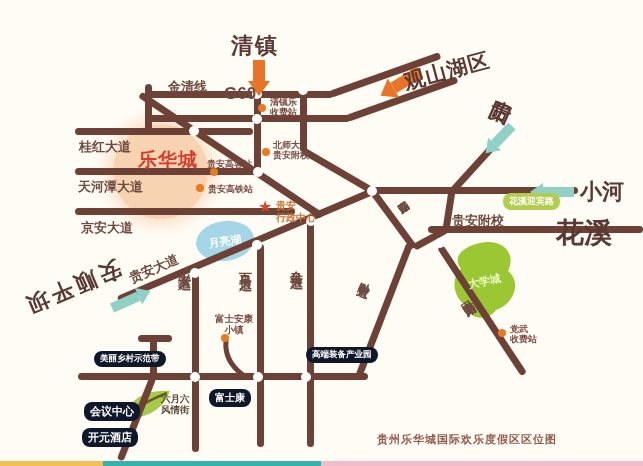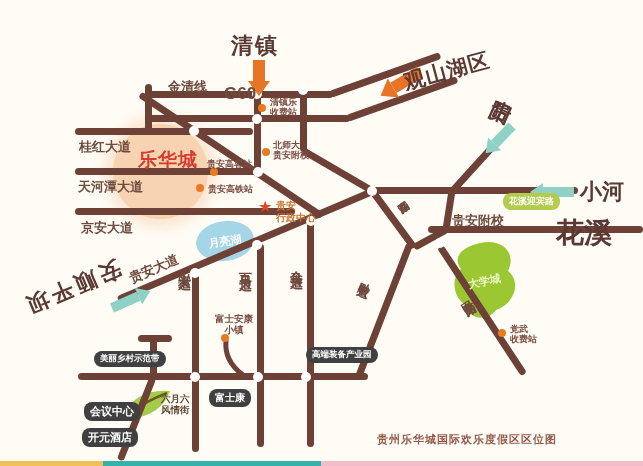--- a/index.html
+++ b/index.html
@@ -6,21 +6,21 @@
   body{font-family:"Liberation Sans","DejaVu Sans",sans-serif;background:#fffdf8;}
   #stage{position:relative;width:643px;height:466px;background:#fffcf6;overflow:hidden;}
   .road{position:absolute;height:7px;background:#6e4137;border-radius:3.5px;transform-origin:0 50%;z-index:2;}
   .roadv{position:absolute;width:7px;background:#6e4137;border-radius:3.5px;z-index:2;}
   .dot{position:absolute;width:10px;height:10px;background:#fff;border-radius:50%;z-index:3;}
   .stdot{position:absolute;width:8px;height:8px;background:#e87a22;border-radius:50%;z-index:4;}
   .lbl{position:absolute;color:#6e4a3f;font-weight:bold;z-index:5;white-space:nowrap;}
   .dest{color:#5a3833;font-weight:bold;}
   .ml{white-space:pre-line;line-height:1.15;}
   .vert{writing-mode:vertical-rl;}
-  .badge{position:absolute;background:#404040;color:#fff;font-weight:bold;border-radius:8px;padding:2px 6px;font-size:10px;z-index:5;white-space:nowrap;}
+  .badge{position:absolute;background:#0f172a;color:#fff;font-weight:bold;border-radius:8px;padding:2px 6px;font-size:10px;z-index:5;white-space:nowrap;}
   .arrow{position:absolute;transform-origin:0 50%;z-index:4;height:0;}
   .arrow .shaft{position:absolute;top:-6px;left:0;height:12px;background:#e87427;}
   .arrow .head{position:absolute;top:-11px;width:0;height:0;border-top:11px solid transparent;border-bottom:11px solid transparent;border-left:15px solid #e87427;}
   .arrow.teal .shaft{background:#8fd2c5;top:-5px;height:10px;}
   .arrow.teal .head{border-top:9px solid transparent;border-bottom:9px solid transparent;border-left:13px solid #8fd2c5;top:-9px;}
   .blob{position:absolute;z-index:1;}
   .station{position:absolute;color:#7a4b42;font-weight:bold;font-size:9px;z-index:5;}
   .strip{position:absolute;height:5px;bottom:0;z-index:6;}
 </style>
 </head>

